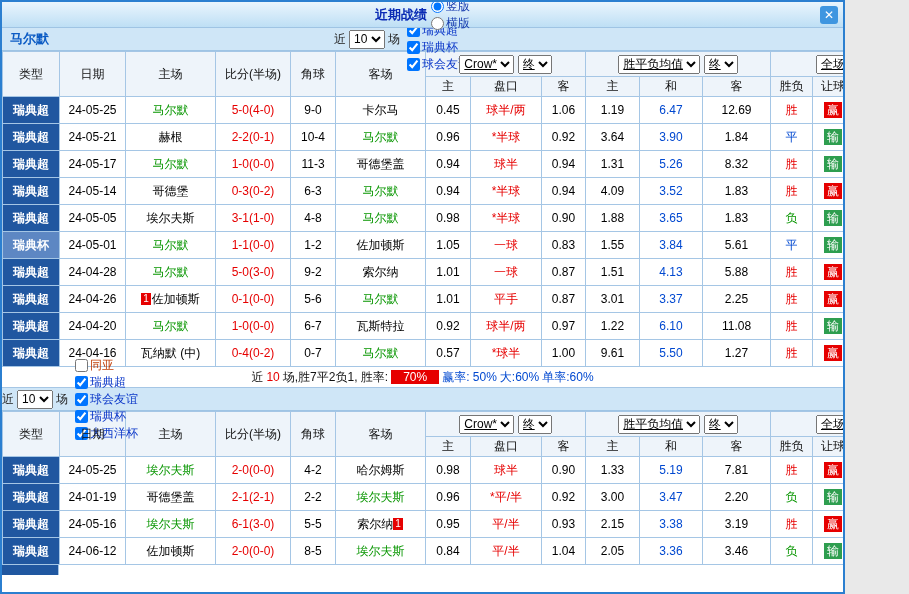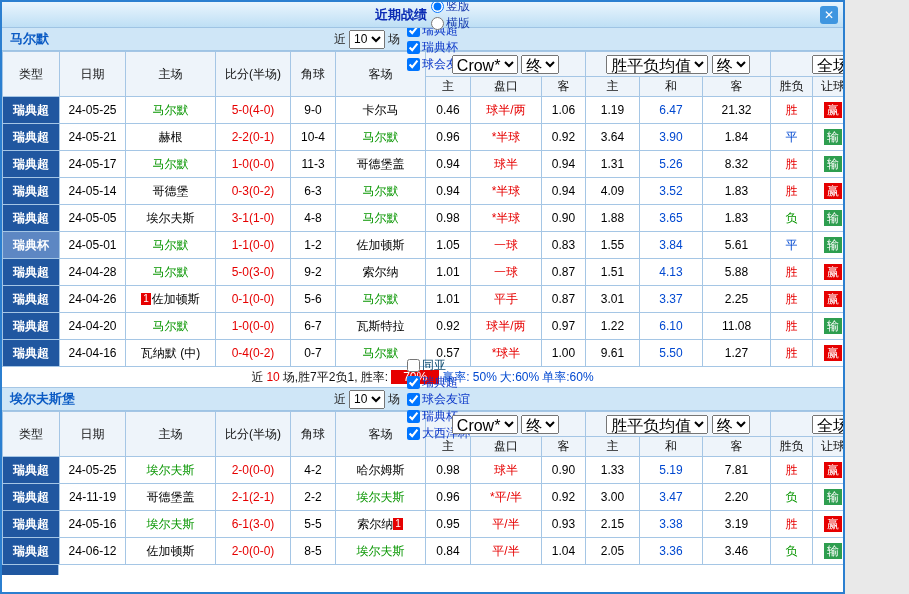--- a/index.html
+++ b/index.html
@@ -15,29 +15,29 @@
   .close-btn { position:absolute; right:5px; top:4px; width:18px; height:18px; background:#3f96e0; color:#fff; border-radius:3px; display:flex; align-items:center; justify-content:center; font-weight:bold; font-size:12px; cursor:pointer; }
 
   
   .section-bar { height:23px; background:#cfe6f7; border-bottom:1px solid #9fc4e4; display:flex; align-items:center; }
   .team-name { color:#0b5bc4; font-weight:bold; font-size:13px; padding-left:8px; width:332px; flex:none; }
   .filter { display:flex; align-items:center; gap:3px; color:#222; }
   .filter select { height:19px; font-size:12px; }
   .filter label { display:flex; align-items:center; gap:1px; cursor:pointer; margin-left:4px; }
   .filter label input { margin:0 1px 0 0; }
   .filter label.checked span { color:#0b37c8; }
-  .filter label.unchecked span { color:#0c4a6e; }
+  .filter label.unchecked span { color:#c2410c; }
 
   
   table { border-collapse:collapse; table-layout:fixed; width:905px; }
   th, td { border:1px solid #a5c6e5; text-align:center; overflow:hidden; white-space:nowrap; padding:0 1px; }
   thead th { background:#eef4fa; font-weight:normal; color:#111; }
   tr.h1 th { height:25px; }
   tr.h2 th { height:20px; }
-  thead select { height:19px; font-size:16px; max-width:118px; }
+  thead select { height:19px; font-size:12px; max-width:118px;text-decoration:underline; }
   tbody td { height:27px; background:#fff; }
 
   .league { background:#2057a0; color:#fff; font-weight:bold; }
   .league-light { background:#5d87c3; }
   .c-red { color:#e60000; }
   .c-green { color:#089600; }
   .c-blue { color:#0048d0; }
   .badge { color:#fff; padding:1px 3px; font-size:12px; }
   .badge-red { background:#e60000; }
   .badge-green { background:#2e9e4f; }
@@ -152,26 +152,26 @@
       </tr>
     </thead>
     <tbody>
         <tr>
           <td class="league">瑞典超</td>
           <td>24-05-25</td>
           <td><span><span class="c-green">马尔默</span></span></td>
           <td class="c-red">5-0(4-0)</td>
           <td>9-0</td>
           <td><span><span>卡尔马</span></span></td>
-          <td>0.46</td>
+          <td>0.45</td>
           <td class="c-red">球半/两</td>
           <td>1.06</td>
           <td>1.19</td>
           <td class="c-blue">6.47</td>
-          <td>21.32</td>
+          <td>12.69</td>
           <td class="c-red">胜</td>
           <td><span class="badge badge-red">赢</span></td>
           <td class="c-red">大</td>
         </tr>
         <tr>
           <td class="league">瑞典超</td>
           <td>24-05-21</td>
           <td><span><span>赫根</span></span></td>
           <td class="c-red">2-2(0-1)</td>
           <td>10-4</td>
@@ -329,21 +329,20 @@
     <span>近</span>
       <span class="c-red">10</span>
       <span>场,胜7平2负1, 胜率:</span>
     <span class="badge badge-red">70%</span>
     <span class="c-blue">赢率: 50%</span>
     <span class="c-blue">大:60%</span>
     <span class="c-blue">单率:60%</span>
   </div>
 
   <div class="section-bar">
-    <span class="team-name">埃尔夫斯堡</span>
     <span class="filter">
       <span>近</span>
       <select><option>10</option></select>
       <span>场</span>
       <span>
           <label class="unchecked">
             <input type="checkbox" style="">
             <span>同亚</span>
           </label>
           <label class="checked">
@@ -429,21 +428,21 @@
           <td>0.90</td>
           <td>1.33</td>
           <td class="c-blue">5.19</td>
           <td>7.81</td>
           <td class="c-red">胜</td>
           <td><span class="badge badge-red">赢</span></td>
           <td class="c-blue">小</td>
         </tr>
         <tr>
           <td class="league">瑞典超</td>
-          <td>24-11-19</td>
+          <td>24-01-19</td>
           <td><span><span>哥德堡盖</span></span></td>
           <td class="c-red">2-1(2-1)</td>
           <td>2-2</td>
           <td><span><span class="c-green">埃尔夫斯</span></span></td>
           <td>0.96</td>
           <td class="c-red">*平/半</td>
           <td>0.92</td>
           <td>3.00</td>
           <td class="c-blue">3.47</td>
           <td>2.20</td>

